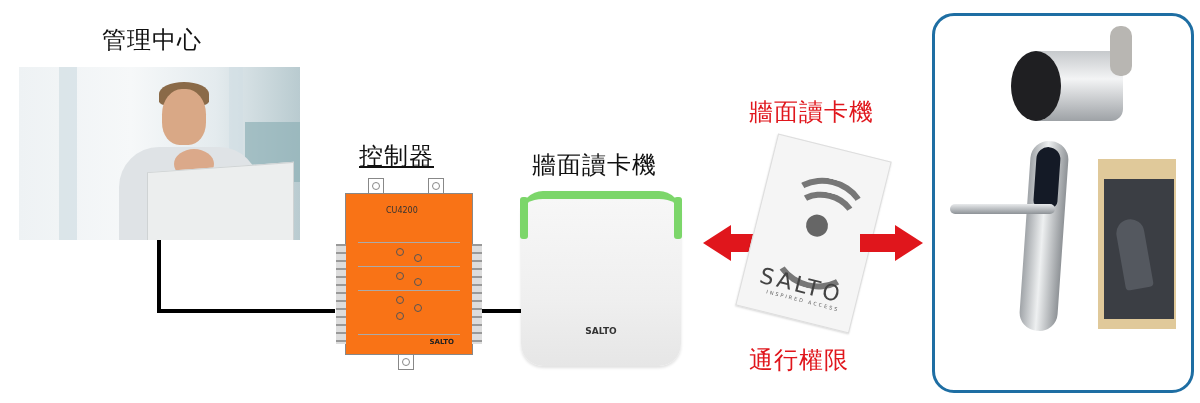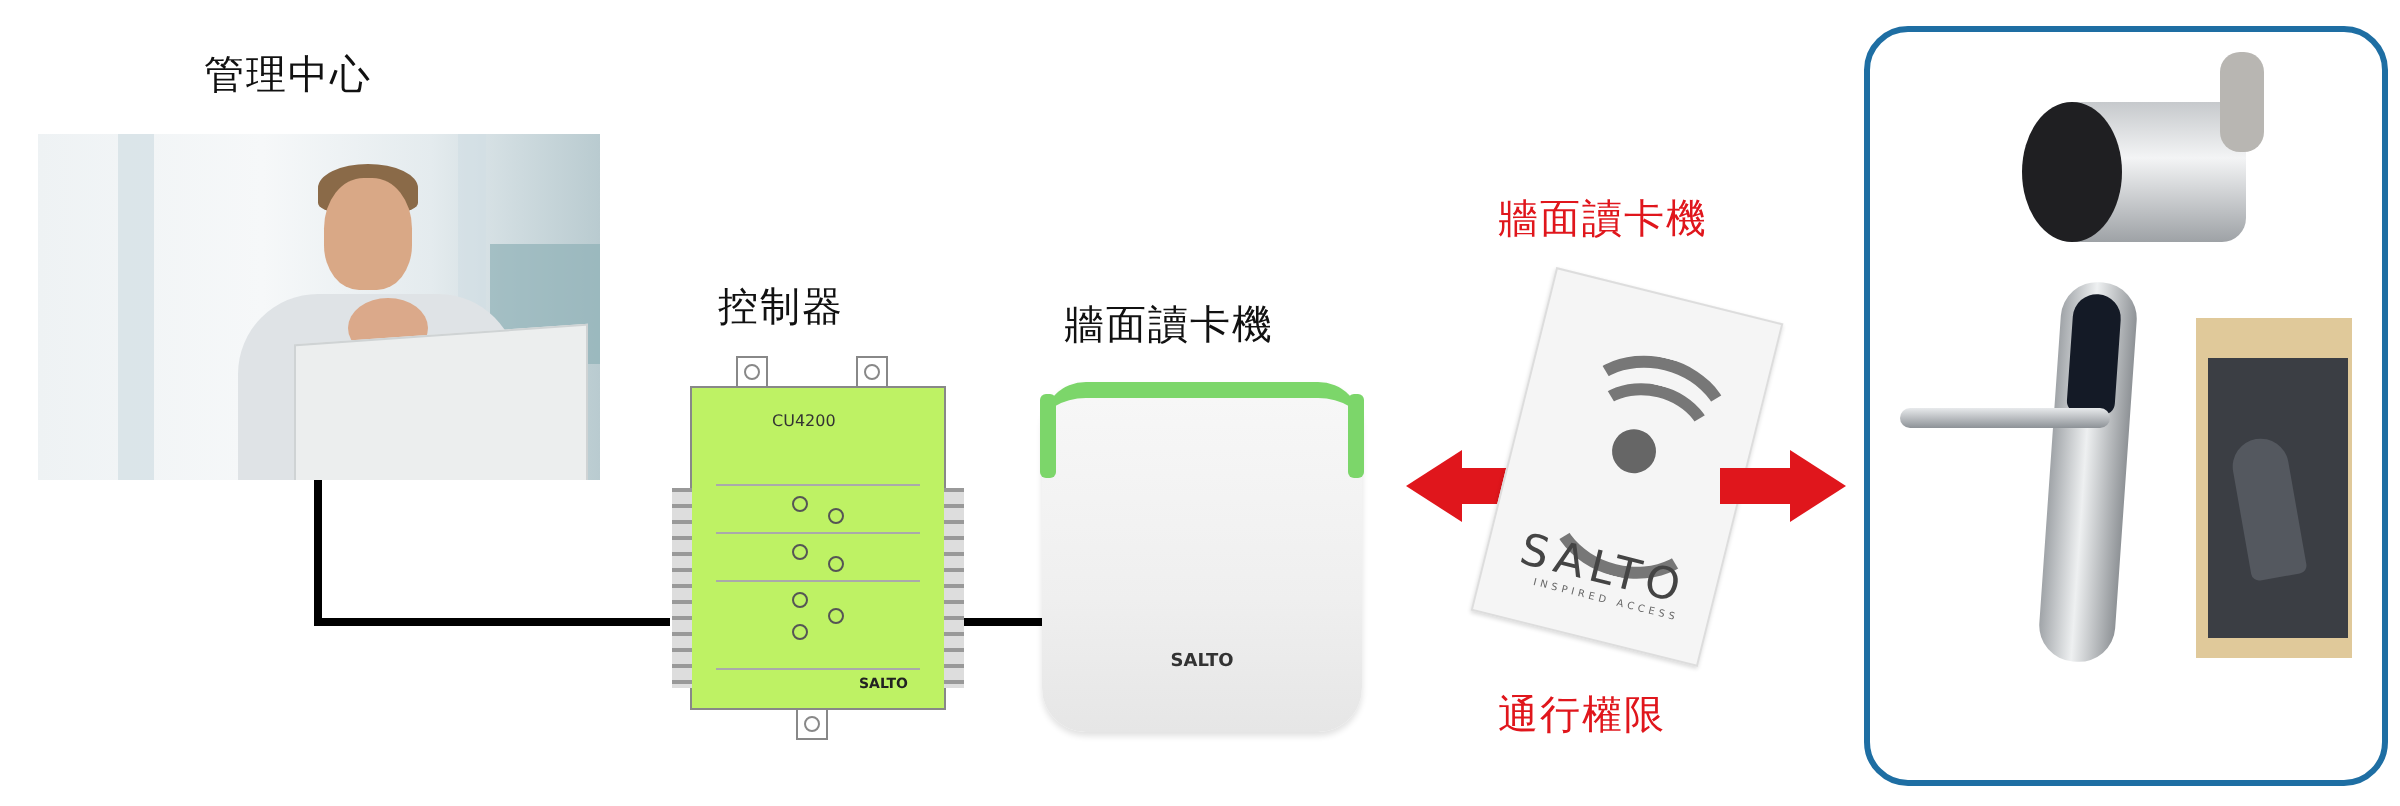--- a/index.html
+++ b/index.html
@@ -1,18 +1,18 @@
 <!DOCTYPE html>
 <html><head>
 <meta charset="utf-8">
 <style>
   html, body { margin: 0; padding: 0; background: #ffffff; }
   body { width: 1200px; height: 403px; position: relative; overflow: hidden;
          font-family: "DejaVu Sans", "Liberation Sans", sans-serif; }
-  .label { position: absolute; font-size: 20px; color: #111; white-space: nowrap; letter-spacing: 1px; }
+  .label { position: absolute; font-size: 24px; color: #111; white-space: nowrap; letter-spacing: 1px; }
   .label.red { color: #e0161c; }
   .abs { position: absolute; }
 
   
   .photo { left: 19px; top: 67px; width: 281px; height: 173px;
            background: linear-gradient(90deg, #eef2f4 0%, #f6f8f9 40%, #e4ebee 70%, #b9cbd0 100%); overflow: hidden; }
   .photo .pillar { position: absolute; top: 0; height: 100%; background: rgba(210,222,228,0.7); }
   .photo .window { position: absolute; right: 0; top: 55px; width: 55px; height: 60px; background: #8fb0b7; opacity: .7; }
   .photo .head { position: absolute; left: 143px; top: 22px; width: 44px; height: 56px; border-radius: 45% 45% 40% 40%;
                  background: #d9a886; }
@@ -21,21 +21,21 @@
   .photo .body { position: absolute; left: 100px; top: 80px; width: 140px; height: 100px; border-radius: 40px 40px 0 0;
                  background: #dfe3e6; }
   .photo .hands { position: absolute; left: 155px; top: 82px; width: 40px; height: 30px; border-radius: 50%; background: #dba98a; }
   .photo .laptop { position: absolute; left: 128px; top: 100px; width: 145px; height: 80px; background: #eceeee;
                    border: 1px solid #cfd3d4; transform: skewY(-4deg); }
 
   
   .wire { position: absolute; background: #000; }
 
   
-  .ctrl { left: 345px; top: 193px; width: 126px; height: 160px; border: 1px solid #888; background: #bef264; }
+  .ctrl { left: 345px; top: 193px; width: 126px; height: 160px; border: 1px solid #888; background: #f97316; }
   .ctrl .ear { position: absolute; width: 14px; height: 14px; border: 1px solid #888; background: #fff; }
   .ctrl .ear::after { content: ""; position: absolute; left: 3px; top: 3px; width: 6px; height: 6px; border: 1px solid #888; border-radius: 50%; }
   .ctrl .model { position: absolute; left: 40px; top: 12px; font-size: 8px; color: #333; }
   .ctrl .brand { position: absolute; right: 18px; bottom: 8px; font-size: 7px; font-weight: bold; color: #222; }
   .ctrl .term-l, .ctrl .term-r { position: absolute; top: 50px; width: 10px; height: 100px;
         background: repeating-linear-gradient(180deg, #999 0 2px, #ddd 2px 8px); }
   .ctrl .term-l { left: -10px; }
   .ctrl .term-r { right: -10px; }
   .ctrl .row { position: absolute; left: 12px; right: 12px; height: 1px; background: #aaa; }
   .ctrl .led { position: absolute; width: 6px; height: 6px; border: 1px solid #555; border-radius: 50%; }
@@ -69,21 +69,21 @@
   .lever { position: absolute; left: 15px; top: 188px; width: 105px; height: 10px; border-radius: 5px;
            background: linear-gradient(180deg, #e8eaec, #8d9297); }
   .deadbolt { position: absolute; left: 163px; top: 143px; width: 78px; height: 170px; background: #e0c99a; }
   .deadbolt .plate { position: absolute; left: 6px; top: 20px; width: 70px; height: 140px; background: #3b3e44; }
   .deadbolt .knob { position: absolute; left: 22px; top: 60px; width: 28px; height: 70px; border-radius: 14px 14px 4px 4px; background: #54585f; transform: rotate(-10deg); }
 </style>
 </head>
 <body>
 
 <div class="label" style="left:102px; top:24px;">管理中心</div>
-<div class="label" style="left:359px; top:140px;">控制器</div>
+<div class="label" style="left:359px; top:140px;text-decoration:underline;">控制器</div>
 <div class="label" style="left:532px; top:149px;text-align:center;">牆面讀卡機</div>
 <div class="label red" style="left:749px; top:96px;">牆面讀卡機</div>
 <div class="label red" style="left:749px; top:344px;">通行權限</div>
 
 <div class="abs photo">
   <div class="pillar" style="left:40px; width:18px;"></div>
   <div class="pillar" style="left:210px; width:14px;"></div>
   <div class="window"></div>
   <div class="body"></div>
   <div class="hair"></div>

